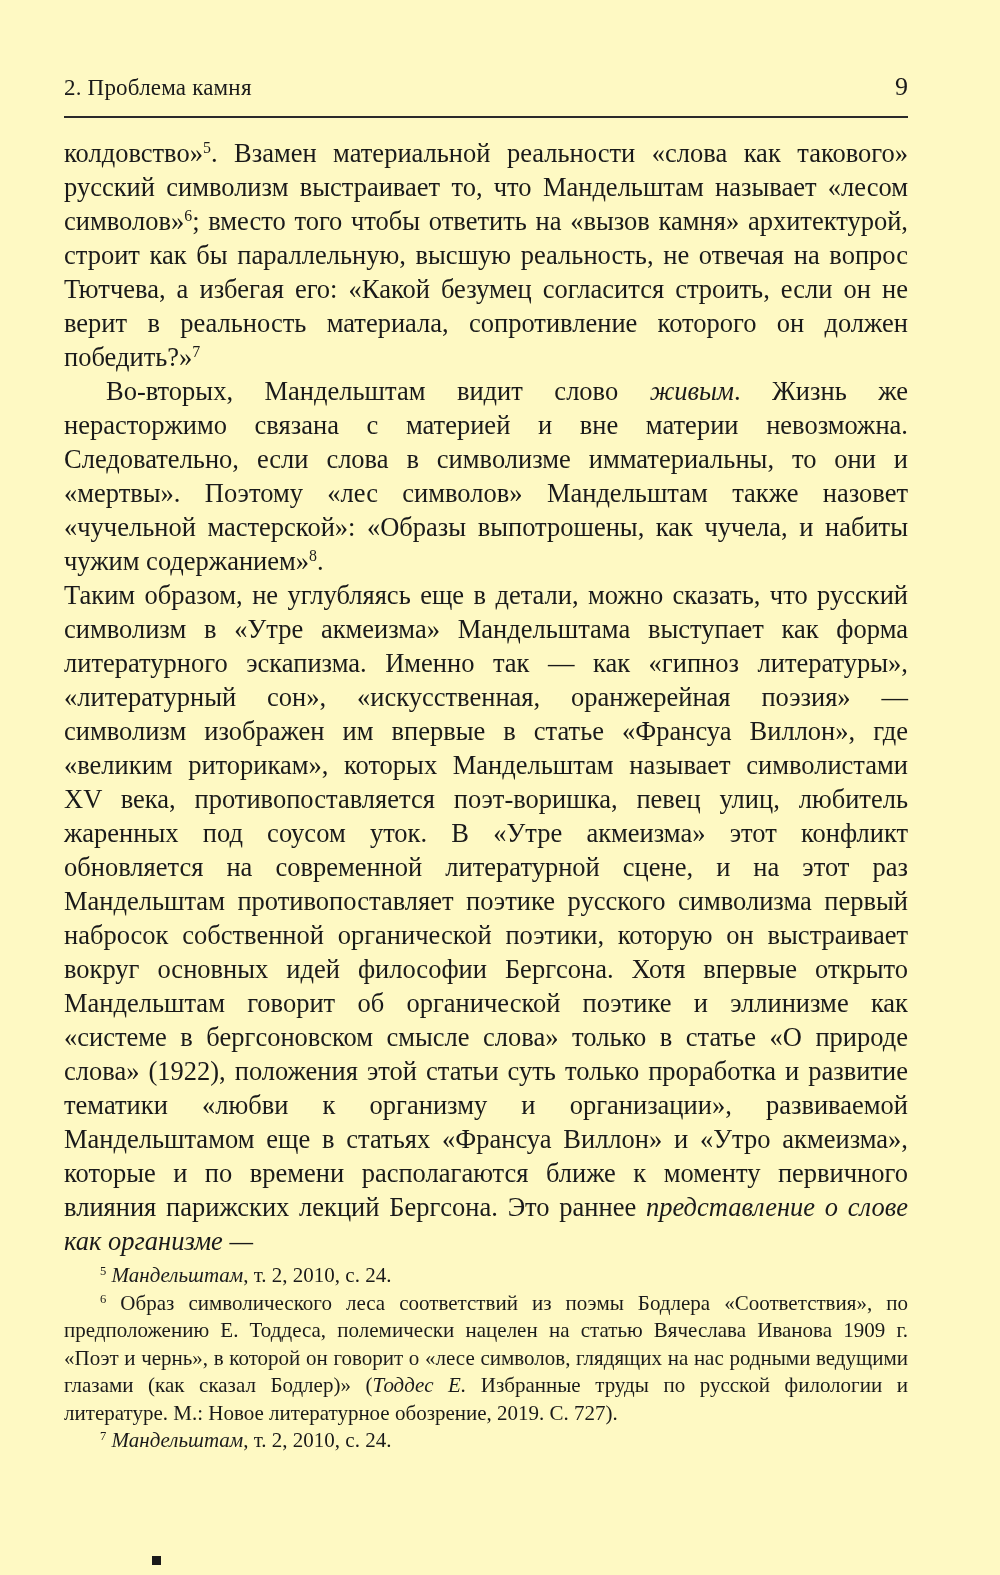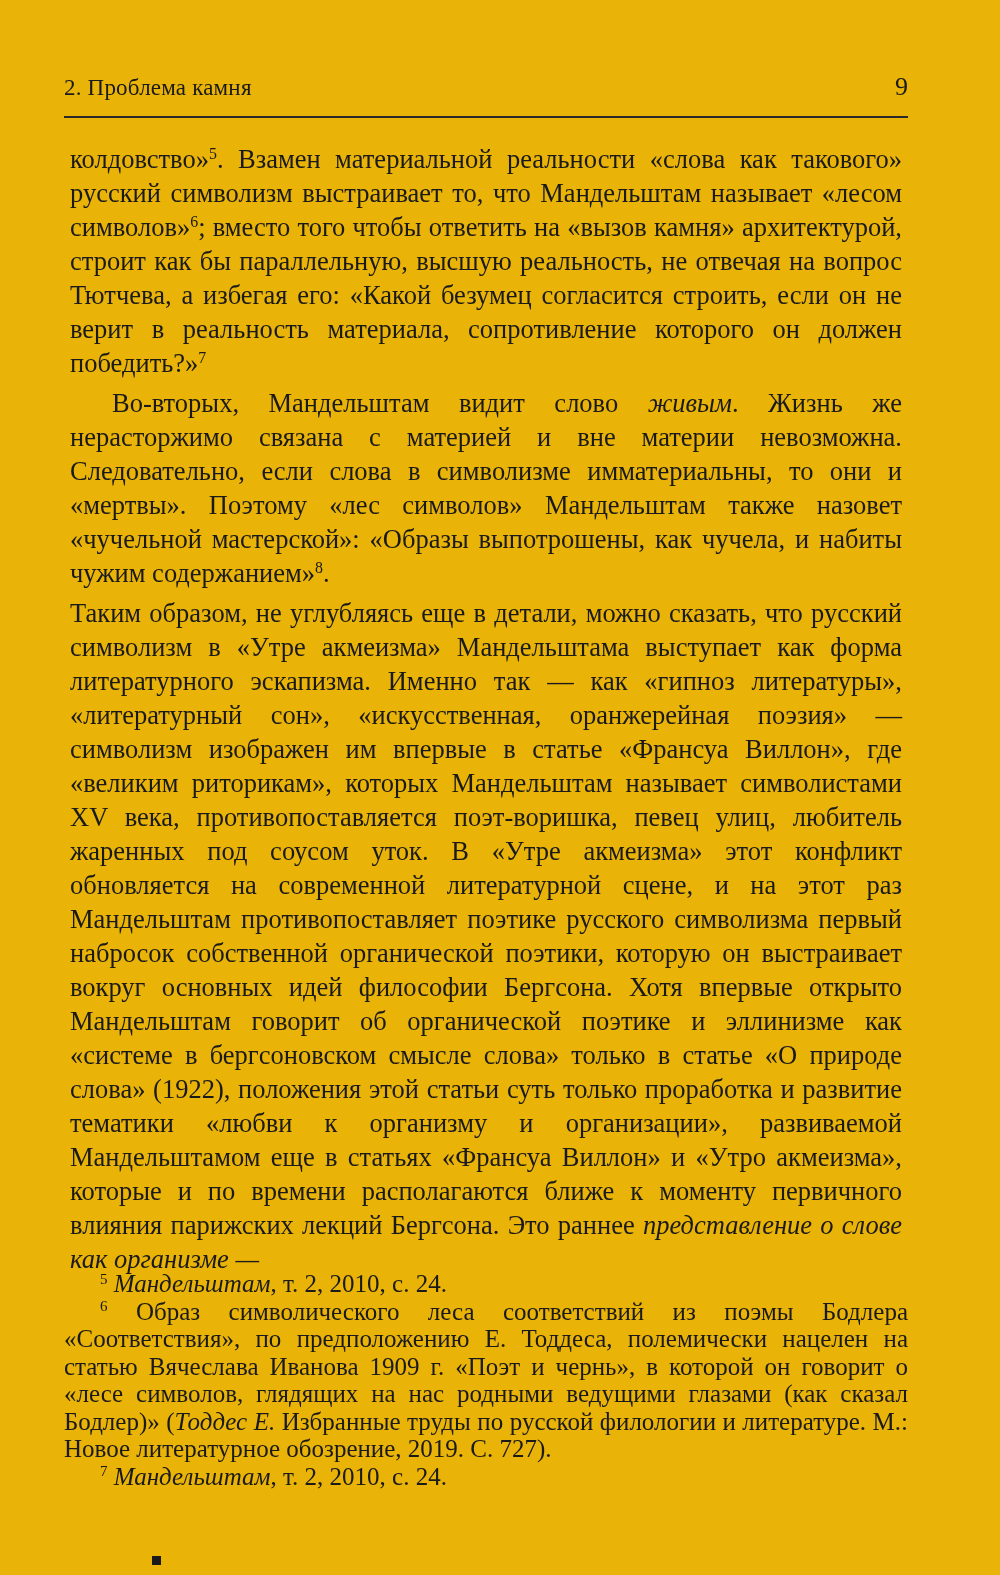--- a/index.html
+++ b/index.html
@@ -4,21 +4,21 @@
 <style>
   html, body {
     margin: 0;
     padding: 0;
     background: #ffffff;
   }
   .page {
     position: relative;
     width: 1000px;
     height: 1575px;
-    background: #eab308;
+    background: #fef9c3;
     font-family: "Liberation Serif", "DejaVu Serif", serif;
     color: #1a1a1a;
     overflow: hidden;
   }
   .header {
     position: absolute;
     top: 72px;
     left: 64px;
     width: 844px;
     display: flex;
@@ -37,44 +37,43 @@
   .body-text {
     position: absolute;
     top: 136px;
     left: 64px;
     width: 844px;
     font-size: 26.5px;
     line-height: 34px;
     text-align: justify;
   }
   .body-text p.para {
-    margin: 6px;
+    margin: 0;
   }
   .body-text p.para.indent {
     text-indent: 42px;
   }
   sup {
     font-size: 0.6em;
     line-height: 0;
     vertical-align: baseline;
     position: relative;
     top: -0.55em;
   }
   em {
     font-style: italic;
   }
   .footnotes {
     position: absolute;
     top: 1262px;
     left: 64px;
     width: 844px;
-    font-size: 25px;
+    font-size: 21px;
     line-height: 27.5px;
     text-align: justify;
-    margin-top: 8px;
   }
   .footnotes p.footnote {
     margin: 0;
     text-indent: 36px;
   }
   .scan-dot {
     position: absolute;
     left: 152px;
     top: 1556px;
     width: 9px;

